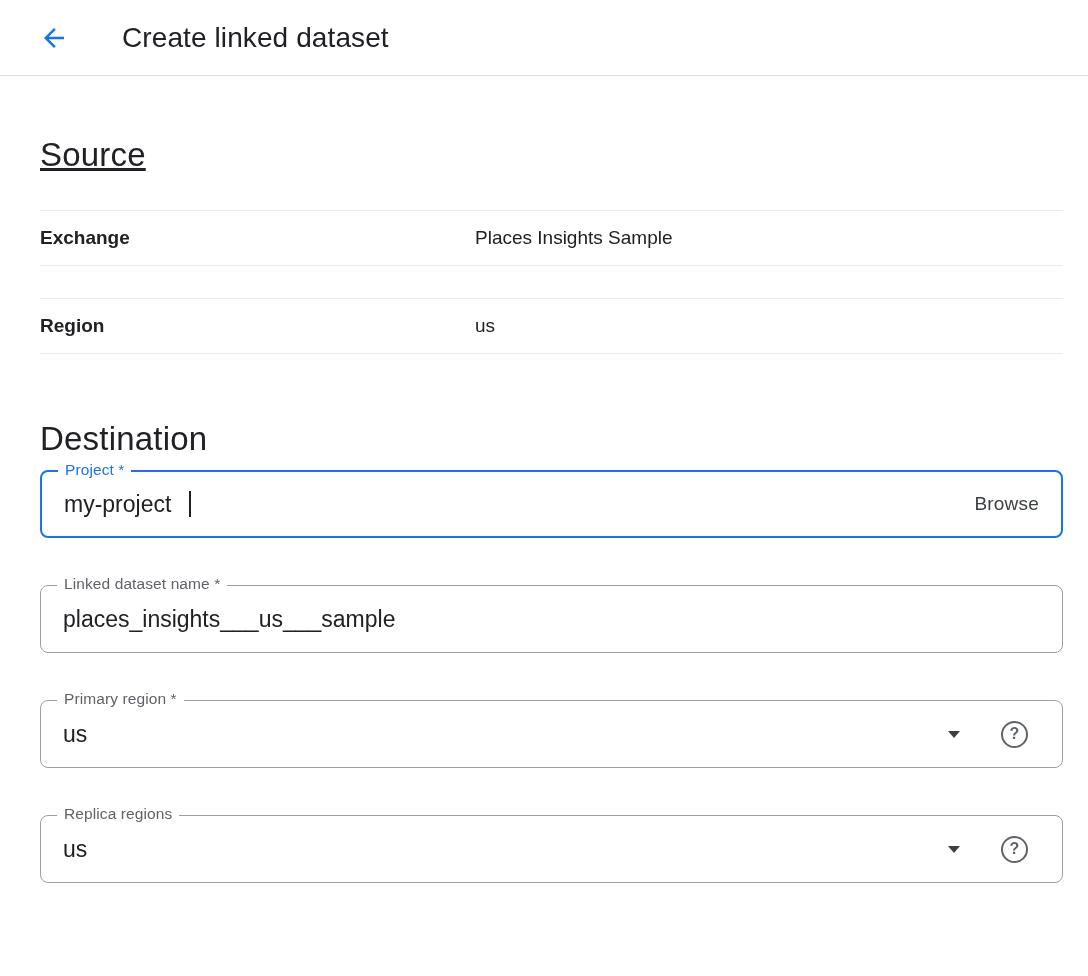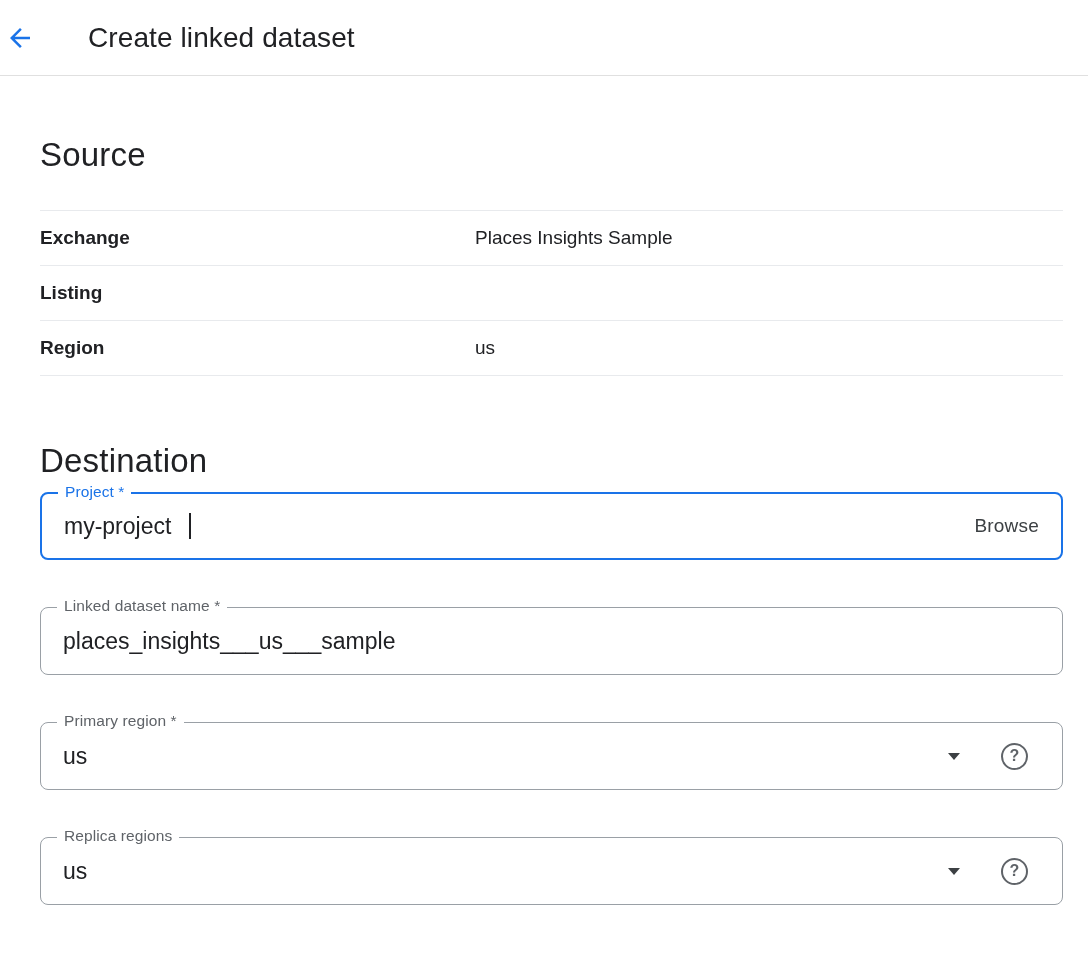--- a/index.html
+++ b/index.html
@@ -11,20 +11,21 @@
     font-family: "Liberation Sans", "DejaVu Sans", sans-serif;
     color: #202124;
     overflow: hidden;
   }
 
   
   .header {
     display: flex;
     align-items: center;
     height: 76px;
+    padding-left: 34px;
     border-bottom: 1px solid #e0e0e0;
   }
   .back-btn {
     width: 40px;
     height: 40px;
     border: none;
     background: transparent;
     display: flex;
     align-items: center;
     justify-content: center;
@@ -42,21 +43,21 @@
   
   .main {
     padding: 0 25px 0 40px;
   }
   .section-heading {
     font-size: 33px;
     font-weight: 400;
     color: #202124;
     letter-spacing: 0.2px;
   }
-  .source-heading { margin: 60px 0 25px 0; }
+  .source-heading { margin: 60px 0 25px 0; text-decoration: underline; }
   .dest-heading   { margin: 66px 0 12px 0; }
 
   
   .kv-table { border-top: 1px solid #e8eaed; margin-top: 36px; }
   .kv-row {
     display: flex;
     align-items: center;
     padding: 16px 0;
     border-bottom: 1px solid #e8eaed;
     font-size: 19px;
@@ -169,21 +170,20 @@
 <div class="main">
 
   <div class="section-heading source-heading">Source</div>
 
   <div class="kv-table">
     <div class="kv-row">
       <div class="kv-label">Exchange</div>
       <div class="kv-value">Places Insights Sample</div>
     </div>
     <div class="kv-row">
-      <div class="kv-label">Listing</div>
     </div>
     <div class="kv-row">
       <div class="kv-label">Region</div>
       <div class="kv-value">us</div>
     </div>
   </div>
 
   <div class="section-heading dest-heading">Destination</div>
 
   <div class="field focused">

